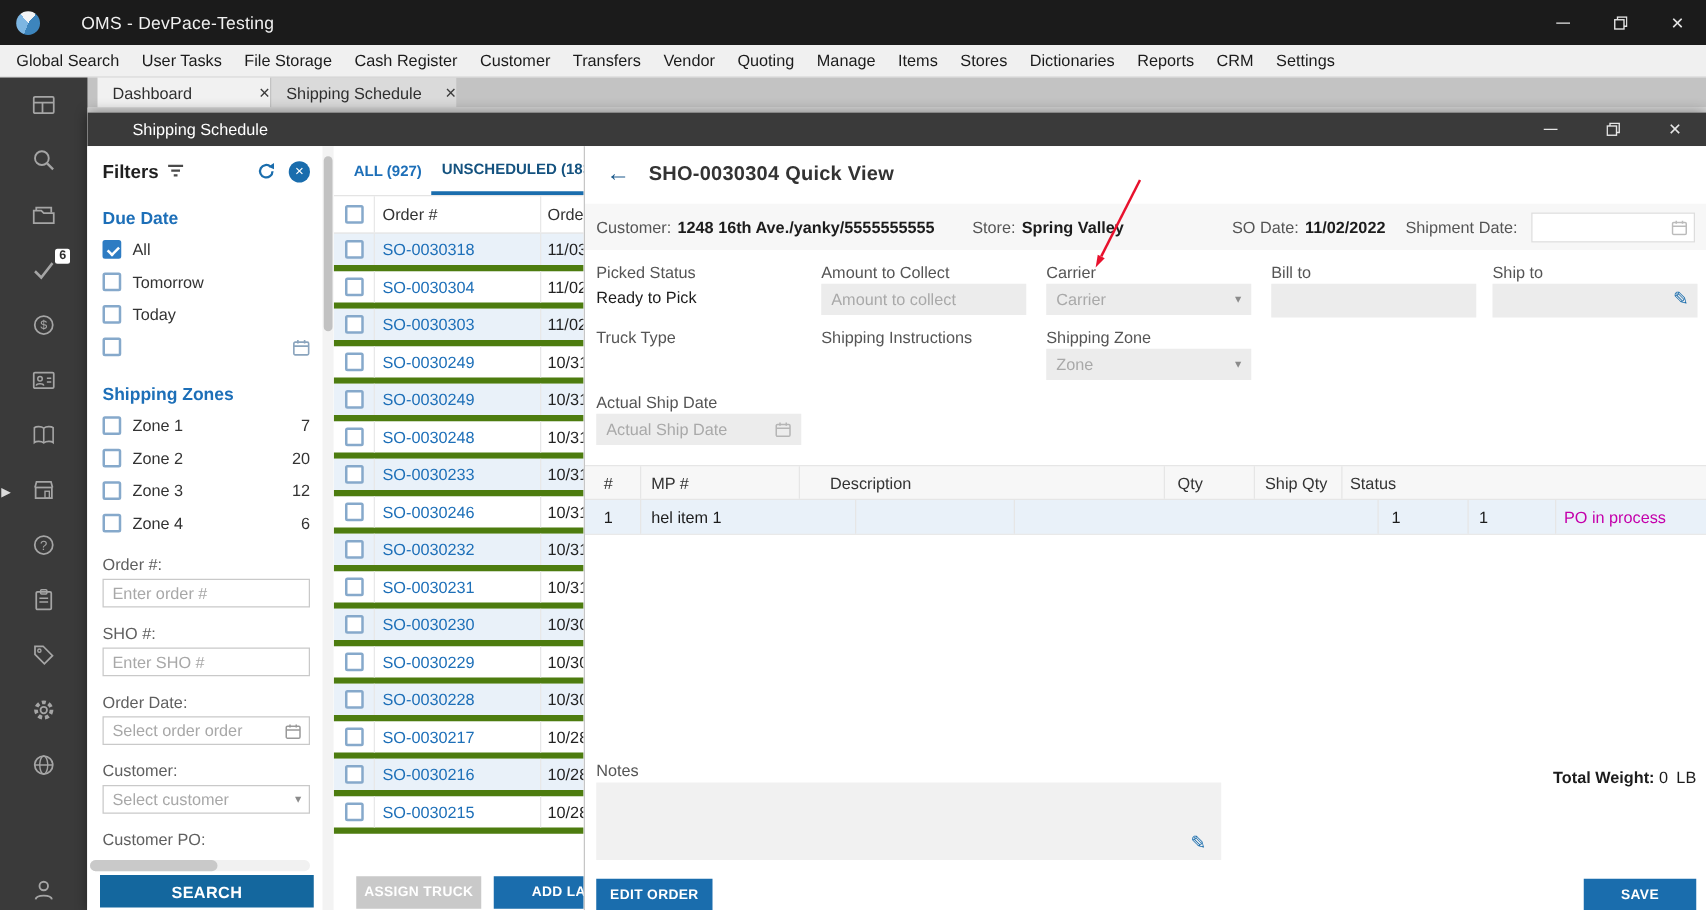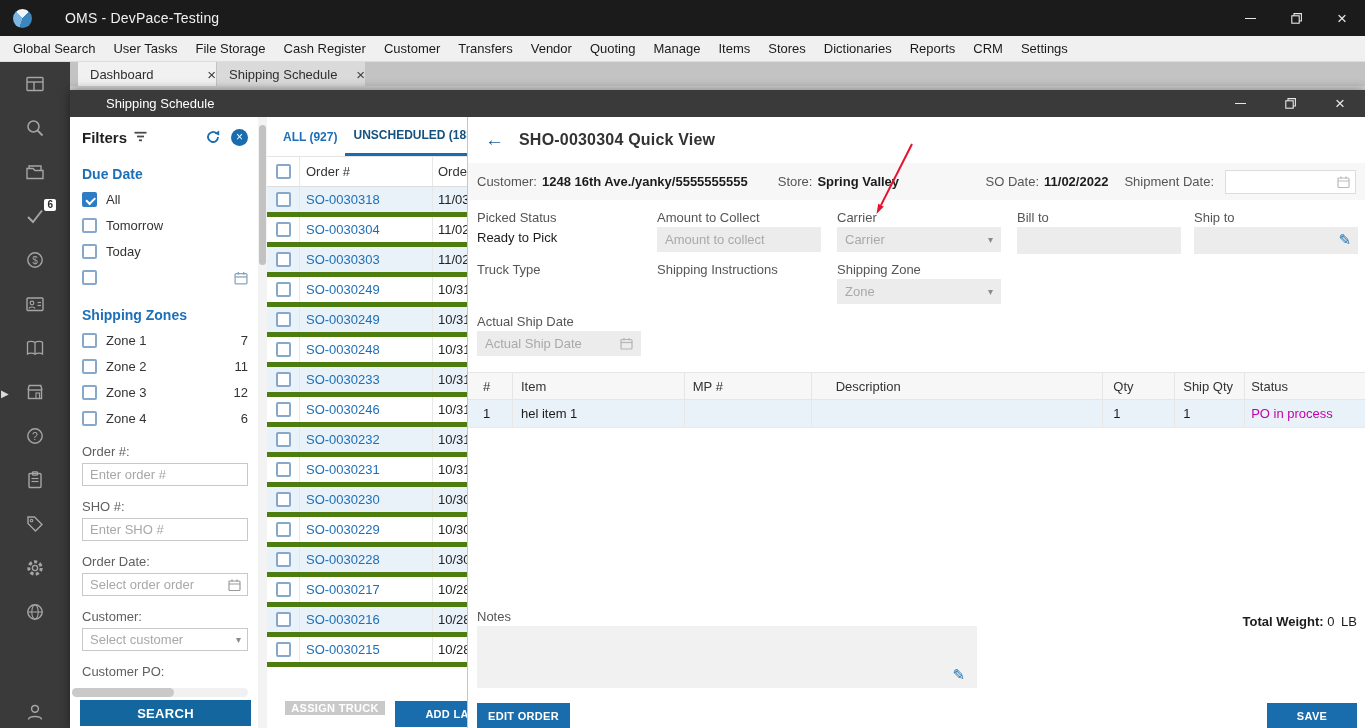--- a/index.html
+++ b/index.html
@@ -81,21 +81,21 @@
   .list-tab.active{color:#14527f;border-bottom:3px solid var(--accent-blue,#1a6dad)}
   .list-header{display:flex;align-items:center;height:30px;border-bottom:1px solid #ddd;font-size:13px;color:#333}
   .cell-cb{width:33px;display:flex;justify-content:center;align-items:center;align-self:stretch;border-right:1px solid #e8e8e8;flex:none}
   .cell-order{width:133px;padding-left:6px;border-right:1px solid #e8e8e8;align-self:stretch;display:flex;align-items:center;flex:none;overflow:hidden}
   .cell-date{flex:1;padding-left:5px;white-space:nowrap;overflow:hidden}
   .order-row{display:flex;align-items:center;height:30px;border-bottom:5px solid #4d7c0f}
   .order-row.alt{background:var(--row-alt-blue,#e9f1f9)}
   .order-link{color:var(--link-blue,#1d6fb8)}
   .list-actions{position:absolute;left:0;bottom:1px;height:26px;width:100%}
   .btn{display:flex;align-items:center;justify-content:center;font-weight:700;color:#fff;font-size:11px;letter-spacing:.3px}
-  .assign-btn{position:absolute;left:18px;width:100px;top:0;height:14px;background:var(--disabled-button-gray,#c9c9c9)}
+  .assign-btn{position:absolute;left:18px;width:100px;top:0;height:26px;background:var(--disabled-button-gray,#c9c9c9)}
   .addlane-btn{position:absolute;left:128px;width:120px;top:0;height:26px;background:var(--accent-blue,#1a6dad)}
 
   
   .quick-view{position:absolute;left:397px;top:0;right:0;bottom:0;background:#fff;border-left:1px solid #c6c6c6;overflow:hidden}
   .qv-header{height:46px;display:flex;align-items:center;padding-left:17px}
   .qv-back{font-size:19px;color:#1c5a8c;font-weight:700}
   .qv-title{font-size:16px;font-weight:700;color:#333;margin-left:15px;letter-spacing:.2px}
   .qv-infobar{height:37px;background:#f7f7f7;display:flex;align-items:center;font-size:13px;padding:0 9px}
   .ib-label{color:#555;margin-right:5px;white-space:nowrap}
   .ib-value{color:#1c1c1c;font-weight:700;white-space:nowrap}
@@ -355,21 +355,21 @@
           <div class="flt-heading">Shipping Zones</div>
           <div class="cb-group">
             <div class="cb-row">
               <span class="fcb"></span>
               <span class="cb-label">Zone 1</span>
               <span class="cb-count">7</span>
             </div>
             <div class="cb-row">
               <span class="fcb"></span>
               <span class="cb-label">Zone 2</span>
-              <span class="cb-count">11</span>
+              <span class="cb-count">20</span>
             </div>
             <div class="cb-row">
               <span class="fcb"></span>
               <span class="cb-label">Zone 3</span>
               <span class="cb-count">12</span>
             </div>
             <div class="cb-row">
               <span class="fcb"></span>
               <span class="cb-label">Zone 4</span>
               <span class="cb-count">6</span>
@@ -621,21 +621,20 @@
                     <line x1="1" y1="5.5" x2="12" y2="5.5" stroke="#b5b5b5" stroke-width="1.2"></line>
                     <line x1="4" y1="1" x2="4" y2="3.5" stroke="#b5b5b5" stroke-width="1.2"></line>
                     <line x1="9" y1="1" x2="9" y2="3.5" stroke="#b5b5b5" stroke-width="1.2"></line>
                   </svg>
               </span>
             </div>
 
             <div class="qv-table">
               <div class="qvt-row qvt-head">
                 <span class="qc c1">#</span>
-                <span class="qc c2">Item</span>
                 <span class="qc c3">MP #</span>
                 <span class="qc c4">Description</span>
                 <span class="qc c5">Qty</span>
                 <span class="qc c6">Ship Qty</span>
                 <span class="qc c7">Status</span>
               </div>
               <div class="qvt-row qvt-data">
                 <span class="qc c1">1</span>
                 <span class="qc c2">hel item 1</span>
                 <span class="qc c3"></span>

